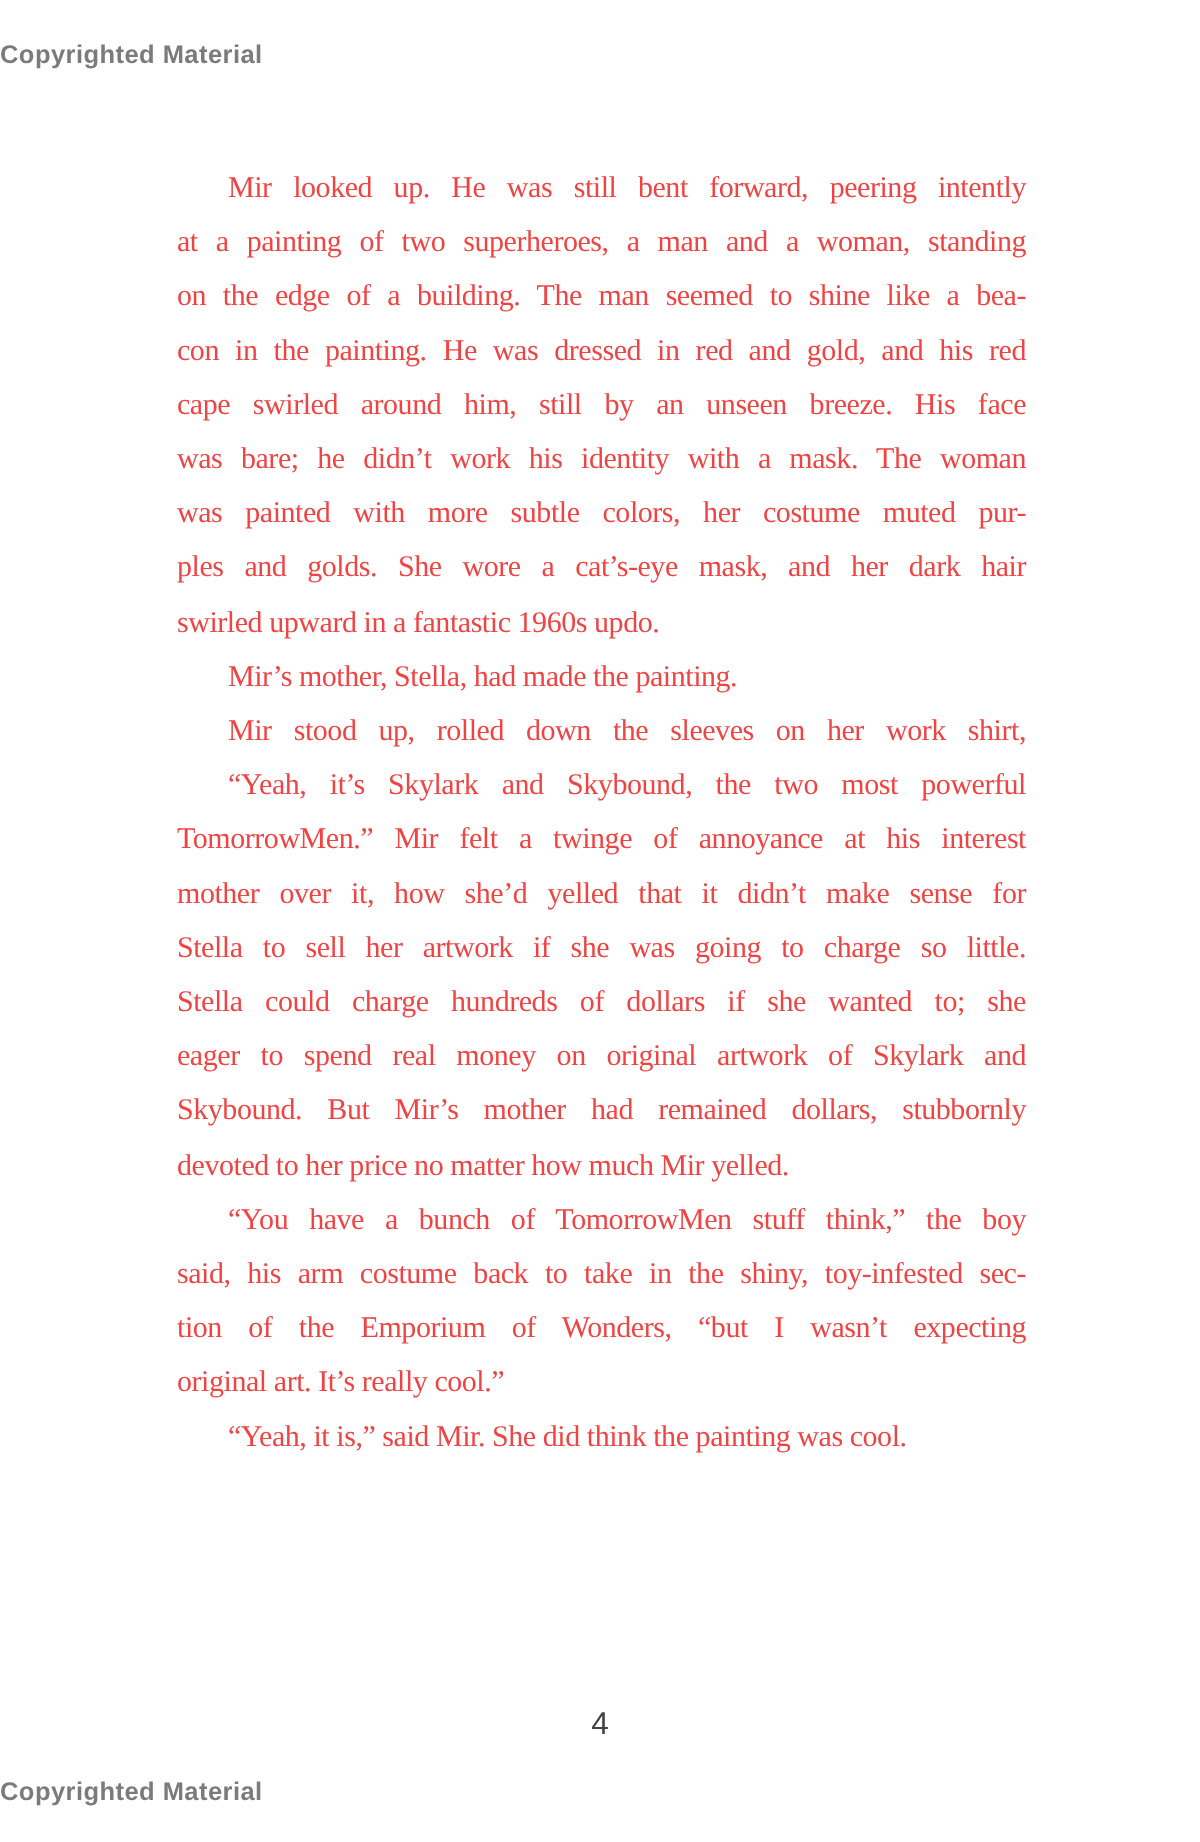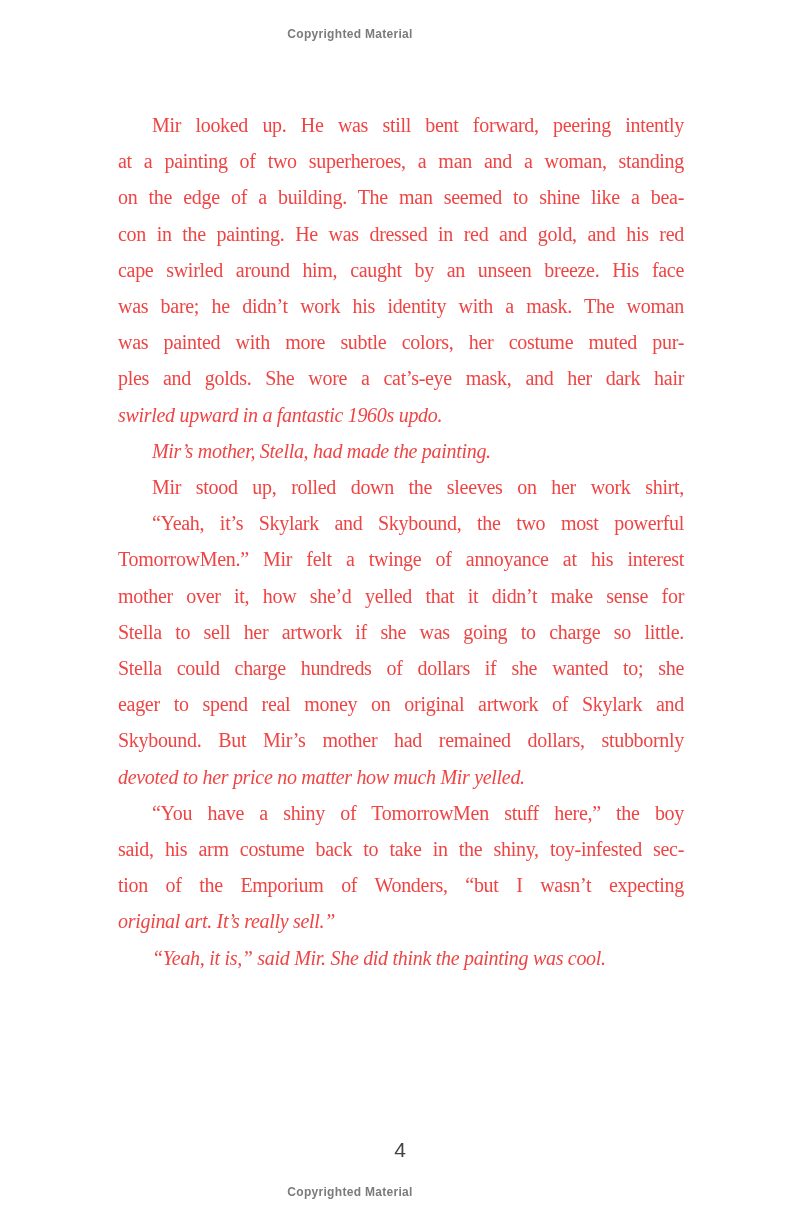--- a/index.html
+++ b/index.html
@@ -5,44 +5,44 @@
   html, body { margin: 0; padding: 0; }
   body {
     width: 800px; height: 1228px;
     background: #ffffff;
     position: relative;
     font-family: "Liberation Serif", serif;
     overflow: hidden;
   }
   .notice {
     position: absolute; left: 0; width: 700px;
-    text-align: center;
+    text-align: left;
     font-family: "Liberation Sans", sans-serif;
     font-weight: bold;
-    font-size: 12px;
+    font-size: 17px;
     color: #7b7b7b;
     letter-spacing: 0.3px;
   }
   .notice.top { top: 27px; }
   .notice.bottom { top: 1185px; }
   .text-block {
     position: absolute;
     left: 118px; top: 107px; width: 566px;
     font-size: 20px;
     line-height: 36.2px;
     color: #ef4444;
     letter-spacing: -0.3px;
   }
   .paragraph { margin: 0; }
   .line {
     text-align: justify;
     text-align-last: justify;
     text-justify: inter-word;
   }
-  .line.last { text-align-last: left; font-style: italic; }
+  .line.last { text-align-last: left; }
   .line.first { text-indent: 34px; }
   .page-number {
     position: absolute; left: 0; top: 1138px; width: 800px;
     text-align: center;
     font-family: "Liberation Sans", sans-serif;
     font-weight: normal;
     font-size: 21px;
     color: #434343;
   }
 </style>
@@ -52,21 +52,21 @@
 <div class="page">
 
   <div class="notice top">Copyrighted Material</div>
 
   <div class="text-block">
       <div class="paragraph">
         <div class="line first">Mir looked up. He was still bent forward, peering intently</div>
         <div class="line">at a painting of two superheroes, a man and a woman, standing</div>
         <div class="line">on the edge of a building. The man seemed to shine like a bea-</div>
         <div class="line">con in the painting. He was dressed in red and gold, and his red</div>
-        <div class="line">cape swirled around him, caught by an unseen breeze. His face</div>
+        <div class="line">cape swirled around him, still by an unseen breeze. His face</div>
         <div class="line">was bare; he didn’t work his identity with a mask. The woman</div>
         <div class="line">was painted with more subtle colors, her costume muted pur-</div>
         <div class="line">ples and golds. She wore a cat’s-eye mask, and her dark hair</div>
         <div class="line last">swirled upward in a fantastic 1960s updo.</div>
       </div>
       <div class="paragraph">
         <div class="line first last">Mir’s mother, Stella, had made the painting.</div>
       </div>
       <div class="paragraph">
         <div class="line first">Mir stood up, rolled down the sleeves on her work shirt,</div>
@@ -75,24 +75,24 @@
         <div class="line first">“Yeah, it’s Skylark and Skybound, the two most powerful</div>
         <div class="line">TomorrowMen.” Mir felt a twinge of annoyance at his interest</div>
         <div class="line">mother over it, how she’d yelled that it didn’t make sense for</div>
         <div class="line">Stella to sell her artwork if she was going to charge so little.</div>
         <div class="line">Stella could charge hundreds of dollars if she wanted to; she</div>
         <div class="line">eager to spend real money on original artwork of Skylark and</div>
         <div class="line">Skybound. But Mir’s mother had remained dollars, stubbornly</div>
         <div class="line last">devoted to her price no matter how much Mir yelled.</div>
       </div>
       <div class="paragraph">
-        <div class="line first">“You have a shiny of TomorrowMen stuff here,” the boy</div>
+        <div class="line first">“You have a bunch of TomorrowMen stuff think,” the boy</div>
         <div class="line">said, his arm costume back to take in the shiny, toy-infested sec-</div>
         <div class="line">tion of the Emporium of Wonders, “but I wasn’t expecting</div>
-        <div class="line last">original art. It’s really sell.”</div>
+        <div class="line last">original art. It’s really cool.”</div>
       </div>
       <div class="paragraph">
         <div class="line first last">“Yeah, it is,” said Mir. She did think the painting was cool.</div>
       </div>
     </div>
 
   <div class="page-number">4</div>
 
   <div class="notice bottom">Copyrighted Material</div>
 

